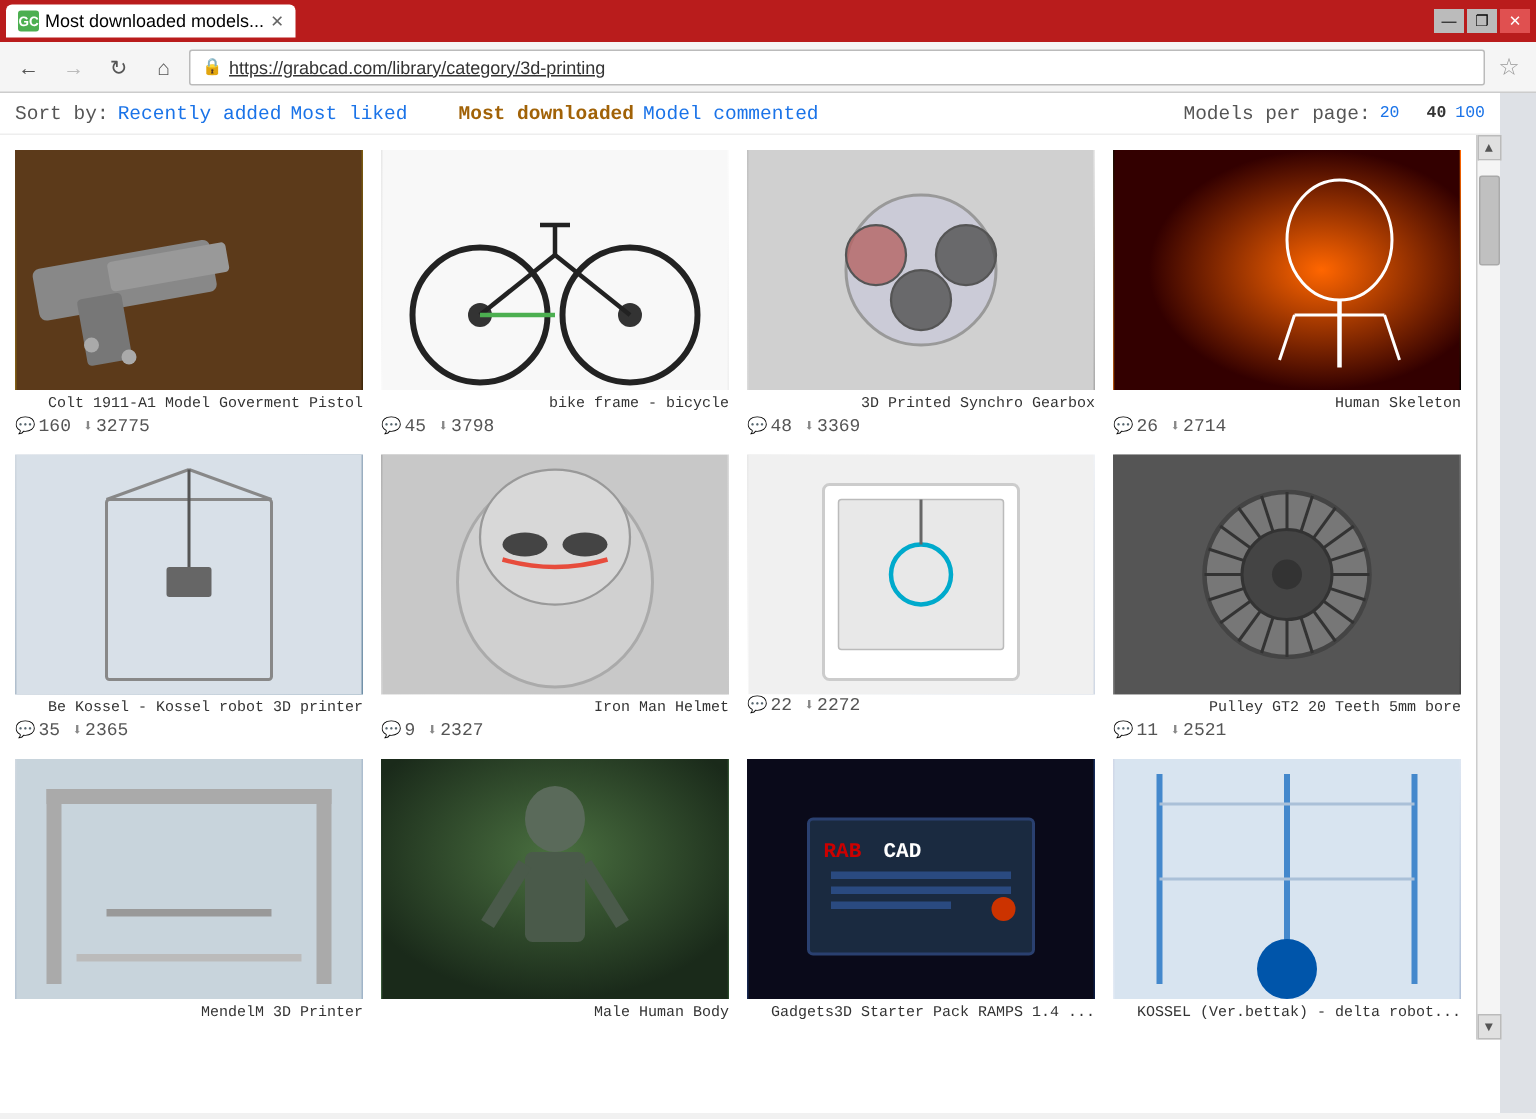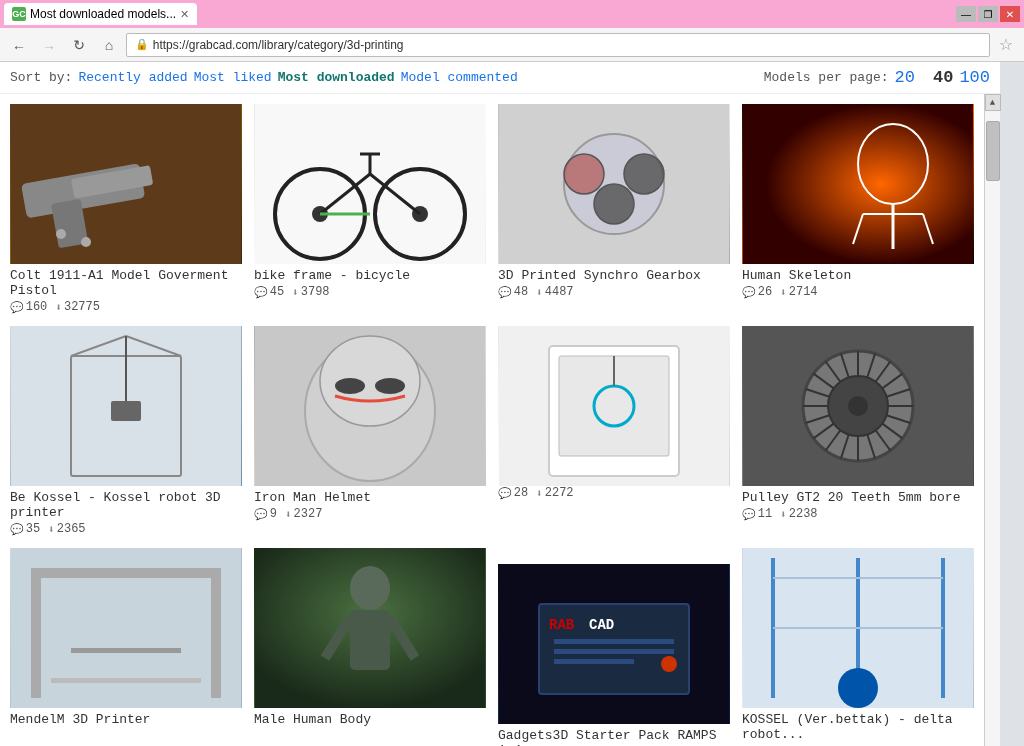--- a/index.html
+++ b/index.html
@@ -1,78 +1,78 @@
 <!DOCTYPE html>
 <html><head>
   <meta charset="utf-8">
   <style>
     * { margin: 0; padding: 0; box-sizing: border-box; }
     body { font-family: Arial, sans-serif; font-size: 13px; background: #f1f1f1; overflow-x: hidden; }
 
     
     .browser-chrome { background: #dee1e6; width: 1024px; }
-    .title-bar { background: #f9a8d4; height: 28px; display: flex; align-items: center; padding: 0 4px; gap: 4px; }
+    .title-bar { background: #b91c1c; height: 28px; display: flex; align-items: center; padding: 0 4px; gap: 4px; }
     .tab { background: white; height: 22px; display: flex; align-items: center; padding: 0 8px; border-radius: 4px 4px 0 0; font-size: 12px; gap: 4px; min-width: 180px; }
     .tab-favicon { width: 14px; height: 14px; background: #4CAF50; border-radius: 2px; font-size: 9px; color: white; display: flex; align-items: center; justify-content: center; font-weight: bold; }
     .tab-close { margin-left: auto; color: #666; font-size: 11px; cursor: pointer; }
     .win-buttons { margin-left: auto; display: flex; gap: 2px; }
     .win-btn { width: 20px; height: 16px; background: #bbb; border: none; cursor: pointer; font-size: 10px; display: flex; align-items: center; justify-content: center; }
     .win-btn.close { background: #e05050; color: white; }
 
     .nav-bar { background: #f5f5f5; border-bottom: 1px solid #ccc; height: 34px; display: flex; align-items: center; padding: 0 6px; gap: 4px; }
     .nav-btn { width: 26px; height: 26px; border: none; background: transparent; cursor: pointer; display: flex; align-items: center; justify-content: center; font-size: 14px; color: #555; border-radius: 50%; }
     .nav-btn.disabled { color: #bbb; cursor: default; }
     .address-bar { flex: 1; height: 24px; border: 1px solid #bbb; border-radius: 2px; padding: 0 8px; font-size: 12px; background: white; display: flex; align-items: center; gap: 4px; }
     .address-lock { color: #4CAF50; font-size: 11px; }
-    .address-text { color: #333; font-size: 12px; }
+    .address-text { color: #333; font-size: 12px; text-decoration: underline; }
     .star-btn { width: 24px; height: 24px; display: flex; align-items: center; justify-content: center; color: #999; font-size: 16px; }
 
     
     .page { background: white; width: 1000px; min-height: 680px; position: relative; font-family: Liberation Mono, monospace; }
     .page-inner { padding: 0; }
 
     
     .sort-bar { padding: 6px 10px; display: flex; align-items: center; gap: 6px; border-bottom: 1px solid #eee; background: white; }
     .sort-label { color: #555; font-size: 13px; }
     .sort-link { color: #1a73e8; font-size: 13px; text-decoration: none; cursor: pointer; }
-    .sort-link.active { color: #0f766e; font-weight: bold; text-decoration: none; cursor: default; }
+    .sort-link.active { color: #a16207; font-weight: bold; text-decoration: none; cursor: default; margin-left: 28px; }
     .models-per-page { margin-left: auto; display: flex; align-items: center; gap: 6px; color: #555; font-size: 13px; }
-    .per-page-link { color: #1a73e8; text-decoration: none; cursor: pointer; font-size: 17px; }
+    .per-page-link { color: #1a73e8; text-decoration: none; cursor: pointer; font-size: 11px; }
     .per-page-link.active { color: #333; font-weight: bold; margin-left: 12px; }
 
     
     .content-area { display: flex; }
     .main-content { flex: 1; padding: 10px; }
     .scrollbar { width: 16px; background: #f5f5f5; border-left: 1px solid #ccc; display: flex; flex-direction: column; align-items: center; }
     .scroll-btn { width: 16px; height: 17px; background: #e0e0e0; display: flex; align-items: center; justify-content: center; font-size: 9px; color: #555; cursor: pointer; border: 1px solid #bbb; }
     .scroll-track { flex: 1; width: 14px; background: #f5f5f5; position: relative; }
     .scroll-thumb { width: 14px; height: 60px; background: #c0c0c0; position: absolute; top: 10px; border: 1px solid #aaa; border-radius: 2px; }
 
     
     .grid { display: grid; grid-template-columns: repeat(4, 1fr); gap: 12px; }
     .card { background: white; cursor: pointer; }
     .card-img { width: 100%; height: 160px; background: #888; overflow: hidden; display: flex; align-items: center; justify-content: center; }
-    .card-title { font-size: 13px; color: #333; margin: 4px 0 2px 0; }
+    .card-title { font-size: 10px; color: #333; margin: 4px 0 2px 0; text-align: right; }
     .card-stats { display: flex; align-items: center; gap: 8px; font-size: 12px; color: #555; }
     .stat { display: flex; align-items: center; gap: 2px; }
     .stat-icon { font-size: 11px; color: #888; }
     .stat-icon.download { color: #888; }
 
     
     .img-gun { background: linear-gradient(135deg, #5c3a1a 0%, #8B6914 50%, #3d2609 100%); }
     .img-bike { background: linear-gradient(135deg, #e8e8e8 0%, #fff 50%, #f0f0f0 100%); }
     .img-gearbox { background: linear-gradient(135deg, #c0c0c0 0%, #e8e8e8 60%, #aaa 100%); }
     .img-skeleton { background: linear-gradient(135deg, #1a0a00 0%, #8B4513 30%, #ff6600 60%, #000 100%); }
     .img-printer { background: linear-gradient(135deg, #d0d8e0 0%, #a8b8c8 50%, #7090a8 100%); }
     .img-ironman { background: linear-gradient(135deg, #b0b0b0 0%, #e0e0e0 50%, #c8c8c8 100%); }
     .img-ultimaker { background: linear-gradient(135deg, #e8e8e8 0%, #ffffff 40%, #d0d8e4 100%); }
     .img-pulley { background: linear-gradient(135deg, #555 0%, #888 50%, #444 100%); }
     .img-mendelm { background: linear-gradient(135deg, #d0d8e0 0%, #b0c0d0 50%, #a0b4c8 100%); }
     .img-male { background: linear-gradient(135deg, #1a2a1a 0%, #3a5a3a 40%, #2a4a2a 100%); }
-    .img-gadgets { background: linear-gradient(135deg, #0a0a1a 0%, #1a3060 50%, #0a1a40 100%); margin-top: 16px; }
+    .img-gadgets { background: linear-gradient(135deg, #0a0a1a 0%, #1a3060 50%, #0a1a40 100%); }
     .img-kossel { background: linear-gradient(135deg, #d0d8e8 0%, #e8eff8 50%, #b0c0d8 100%); }
 
     
     .card-img svg { width: 100%; height: 100%; }
   </style>
 </head>
 <body>
 
 <div class="browser-chrome">
 
@@ -182,21 +182,21 @@
     </svg>
                 </div>
                 <div class="card-title">3D Printed Synchro Gearbox</div>
                 <div class="card-stats">
                   <div class="stat">
                     <span class="stat-icon">💬</span>
                     <span>48</span>
                   </div>
                   <div class="stat">
                     <span class="stat-icon download">⬇</span>
-                    <span>4487</span>
+                    <span>3369</span>
                   </div>
                 </div>
               </div>
               <div class="card">
                 <div class="card-img img-skeleton">
                   <svg viewBox="0 0 230 160" xmlns="http://www.w3.org/2000/svg">
       <rect width="230" height="160" fill="#1a0500"></rect>
       <radialGradient id="sg" cx="60%" cy="50%" r="50%">
         <stop offset="0%" stop-color="#ff6600"></stop>
         <stop offset="100%" stop-color="#330000"></stop>
@@ -273,21 +273,21 @@
       <rect width="230" height="160" fill="#f0f0f0"></rect>
       <rect x="50" y="20" width="130" height="130" rx="4" fill="white" stroke="#ccc" stroke-width="2"></rect>
       <rect x="60" y="30" width="110" height="100" rx="2" fill="#e8e8e8" stroke="#bbb" stroke-width="1"></rect>
       <circle cx="115" cy="80" r="20" fill="none" stroke="#00aacc" stroke-width="3"></circle>
       <line x1="115" y1="30" x2="115" y2="60" stroke="#666" stroke-width="2"></line>
     </svg>
                 </div>
                 <div class="card-stats">
                   <div class="stat">
                     <span class="stat-icon">💬</span>
-                    <span>28</span>
+                    <span>22</span>
                   </div>
                   <div class="stat">
                     <span class="stat-icon download">⬇</span>
                     <span>2272</span>
                   </div>
                 </div>
               </div>
               <div class="card">
                 <div class="card-img img-pulley">
                   <svg viewBox="0 0 230 160" xmlns="http://www.w3.org/2000/svg">
@@ -318,21 +318,21 @@
     </svg>
                 </div>
                 <div class="card-title">Pulley GT2 20 Teeth 5mm bore</div>
                 <div class="card-stats">
                   <div class="stat">
                     <span class="stat-icon">💬</span>
                     <span>11</span>
                   </div>
                   <div class="stat">
                     <span class="stat-icon download">⬇</span>
-                    <span>2238</span>
+                    <span>2521</span>
                   </div>
                 </div>
               </div>
               <div class="card">
                 <div class="card-img img-mendelm">
                   <svg viewBox="0 0 230 160" xmlns="http://www.w3.org/2000/svg">
       <rect width="230" height="160" fill="#c8d4dc"></rect>
       <rect x="20" y="20" width="10" height="130" fill="#aaa"></rect>
       <rect x="200" y="20" width="10" height="130" fill="#aaa"></rect>
       <rect x="20" y="20" width="190" height="10" fill="#aaa"></rect>

